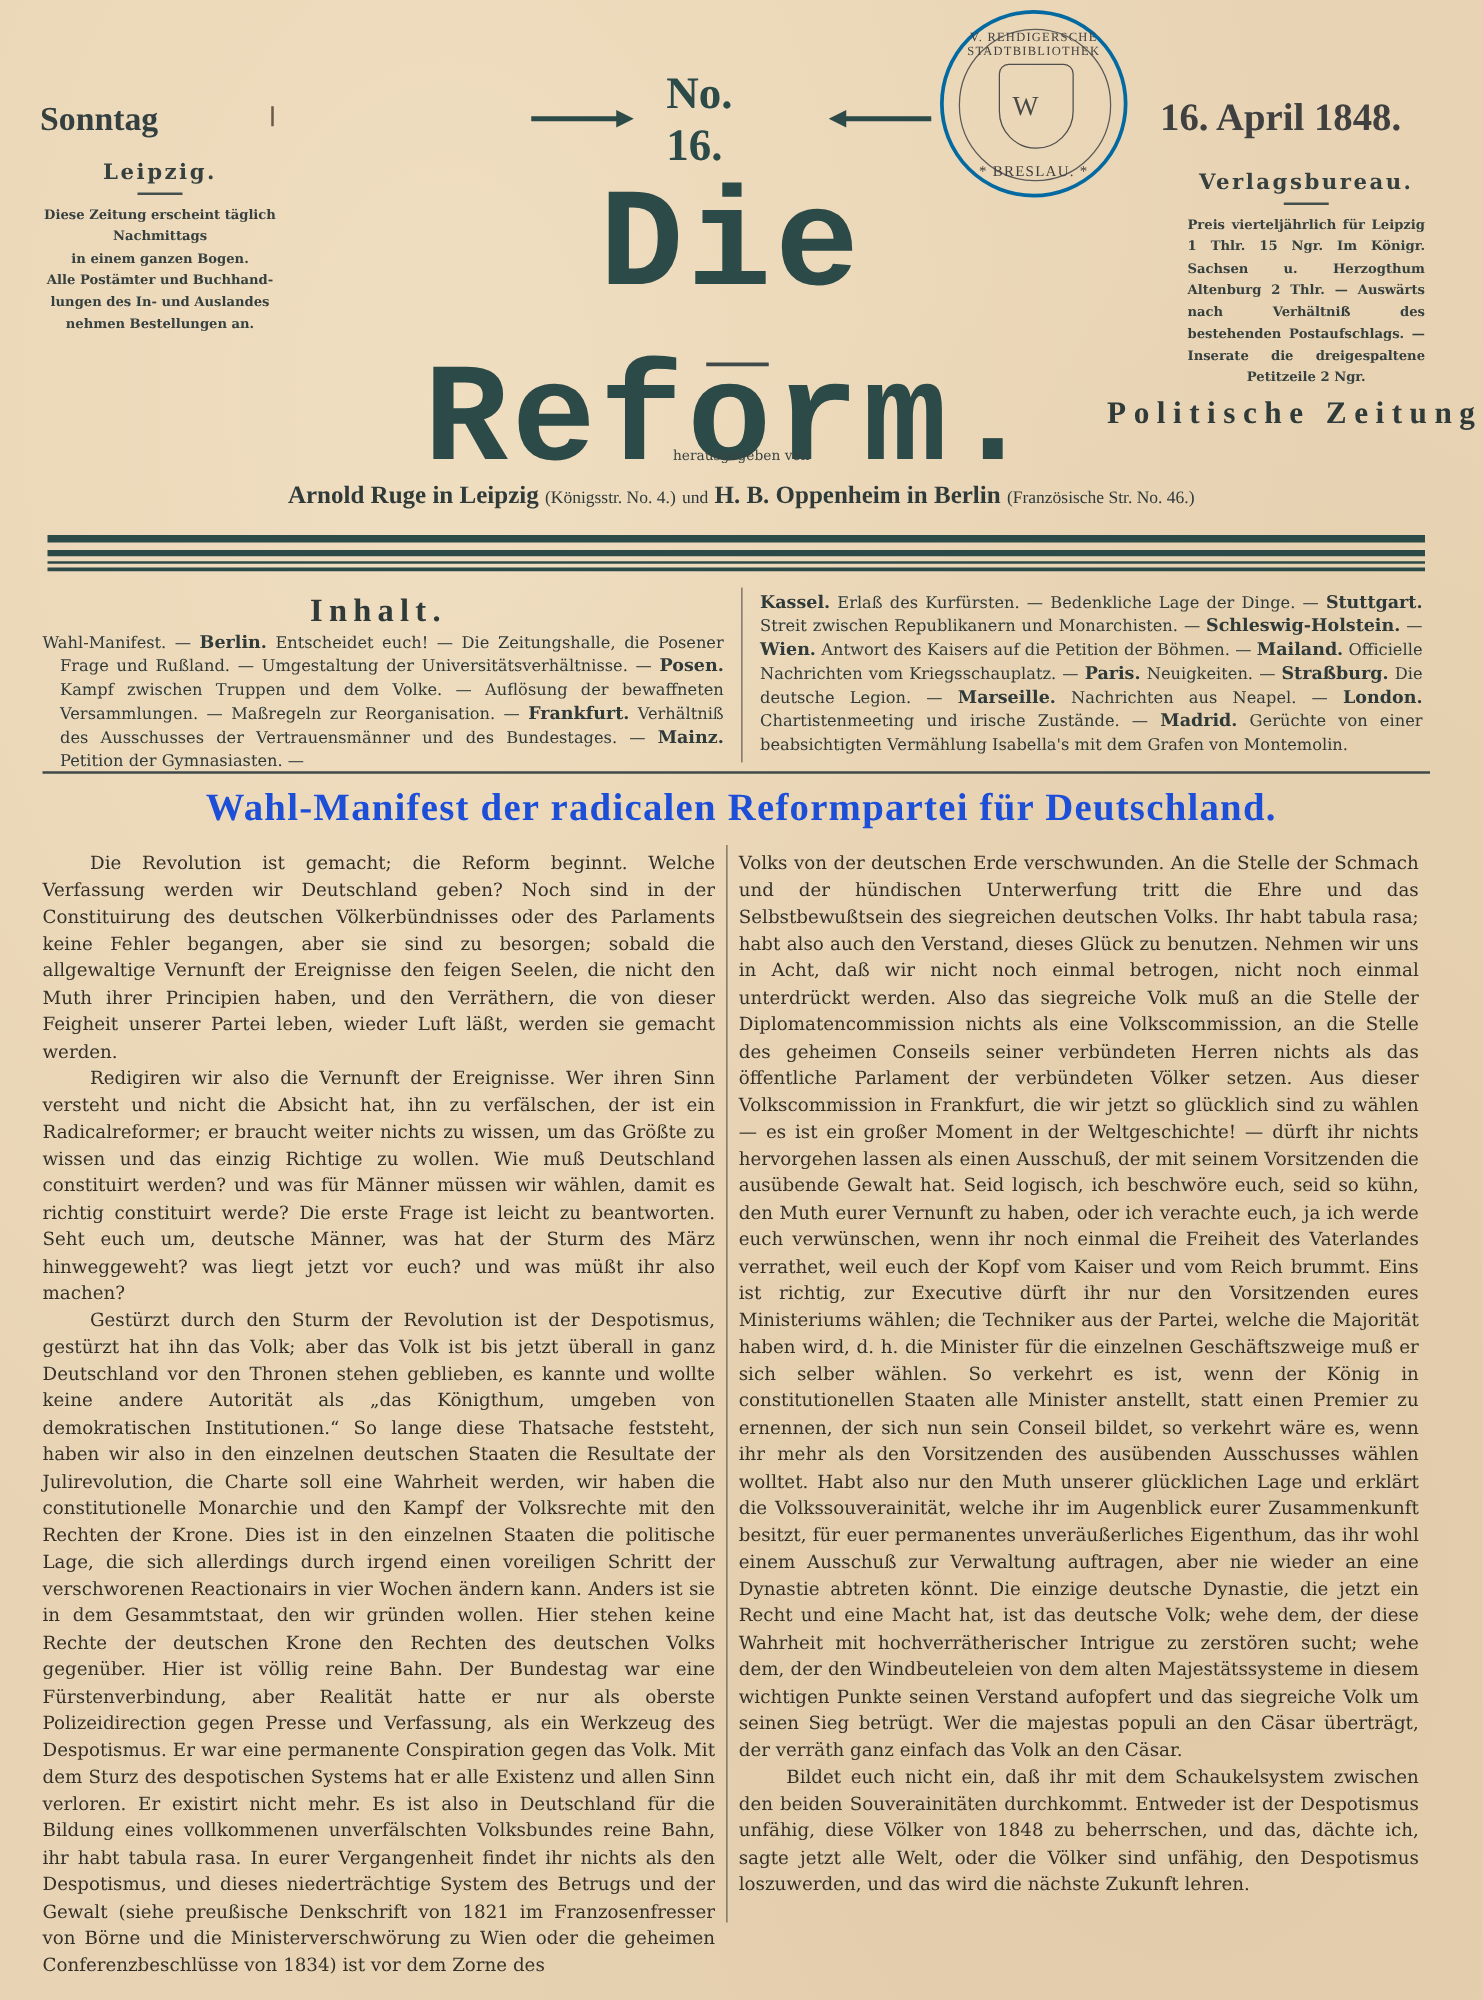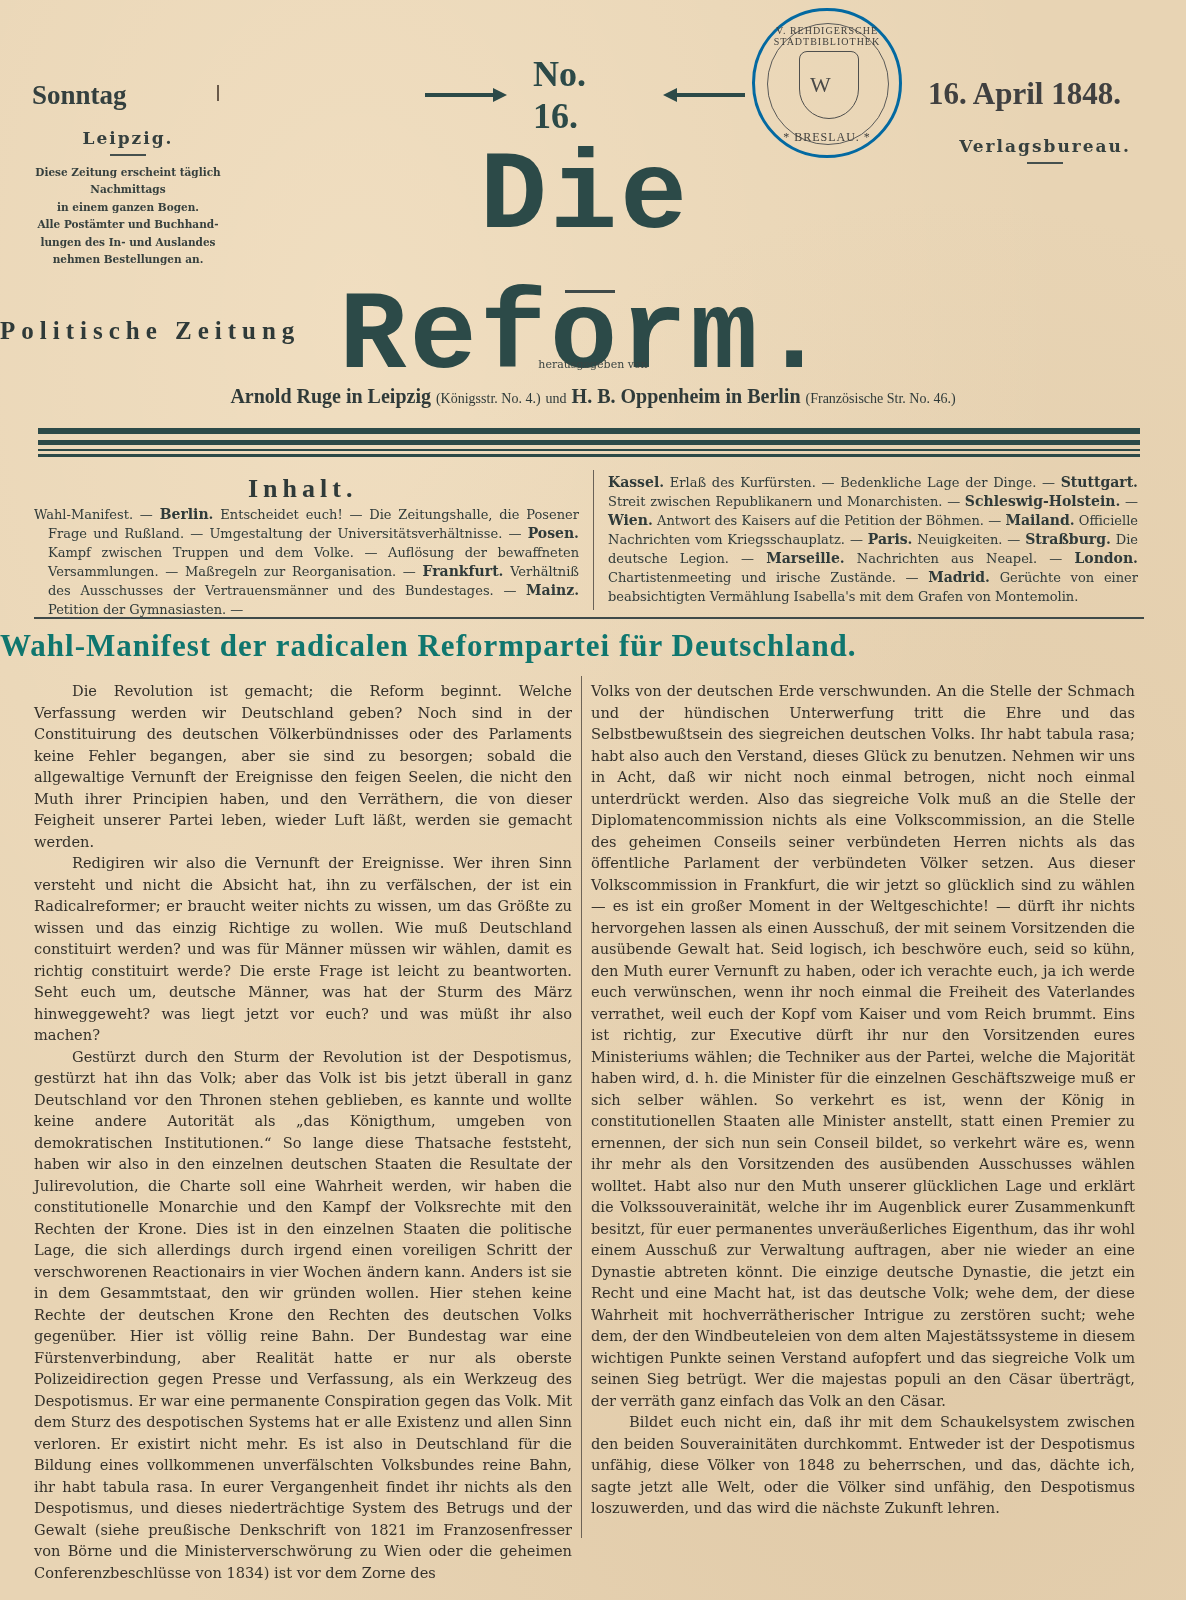--- a/index.html
+++ b/index.html
@@ -23,40 +23,40 @@
   .issue { font-size:36px; font-weight:bold; font-family:"Liberation Serif", serif; color:#2c4a48; }
   .date { left:928px; top:76px; font-size:31px; font-weight:bold; font-family:"Liberation Serif", serif; color:#404040; }
   .side-block { text-align:center; font-size:10.5px; line-height:17.5px; font-weight:bold; color:#36403e; }
   .side-title { font-size:17px; font-weight:bold; letter-spacing:2px; margin-bottom:6px; }
   .side-rule { width:36px; height:2px; background:#45504e; margin:0 auto 8px auto; }
   .left-block { left:28px; top:130px; width:200px; }
   .right-block { left:950px; top:138px; width:190px; }
   .right-block .body { text-align:justify; text-align-last:center; }
   .masthead { left:240px; top:128px; width:690px; text-align:center; font-size:112px; font-weight:bold; font-family:Liberation Mono, monospace; color:#2c4a48; line-height:140px; letter-spacing:3px; }
   .mast-rule { left:565px; top:290px; width:50px; height:3px; background:#3f4a49; }
-  .subtitle { left:0; top:317px; width:1186px; text-align:left; font-size:25px; font-weight:bold; letter-spacing:6px; font-family:"Liberation Serif", serif; color:#2f3a39; }
+  .subtitle { left:0; top:317px; width:1186px; text-align:right; font-size:25px; font-weight:bold; letter-spacing:6px; font-family:"Liberation Serif", serif; color:#2f3a39; }
   .publisher-lead { left:0; top:358px; width:1186px; text-align:center; font-size:11px; color:#3a4442; }
   .editors { left:0; top:385px; width:1186px; text-align:center; font-size:20px; font-weight:bold; font-family:"Liberation Serif", serif; color:#2f3a39; }
   .editors .small { font-size:14px; font-weight:normal; }
   .rules { left:38px; top:428px; width:1102px; }
   .rules div { background:#2c4a48; width:100%; }
   .stamp { left:752px; top:8px; width:150px; height:150px; border:3px solid #0369a1; border-radius:50%; box-sizing:border-box; }
   .stamp-inner { position:absolute; left:12px; top:12px; width:120px; height:120px; border:1px solid #5a5a58; border-radius:50%; }
   .stamp-text-top { position:absolute; left:0; top:14px; width:100%; text-align:center; font-size:10px; color:#3f3f3d; font-family:"Liberation Serif", serif; letter-spacing:1px; }
   .stamp-text-bottom { position:absolute; left:0; bottom:10px; width:100%; text-align:center; font-size:12px; color:#3f3f3d; font-family:"Liberation Serif", serif; letter-spacing:1px; }
   .stamp-shield { position:absolute; left:44px; top:40px; width:58px; height:66px; border:1.5px solid #4f4f4d; border-radius:8px 8px 30px 30px; }
   .stamp-shield span { position:absolute; left:10px; top:20px; font-size:22px; color:#4a4a48; font-family:"Liberation Serif", serif; }
   .inhalt-title { left:248px; top:474px; font-size:26px; font-weight:bold; letter-spacing:5px; font-family:"Liberation Serif", serif; color:#2f3a39; }
   .toc { font-size:13px; line-height:19px; color:#2f3a39; text-align:justify; }
   .toc b { font-size:14px; }
   .toc-left { left:34px; top:505px; width:545px; text-indent:-14px; padding-left:14px; box-sizing:border-box; }
   .toc-right { left:608px; top:473px; width:530px; }
   .col-divider { left:593px; top:470px; width:1px; height:140px; background:#6a6258; }
   .mid-rule { left:34px; top:617px; width:1110px; height:2px; background:#3f4a49; }
-  .headline { left:0; top:628px; width:1186px; font-size:31px; font-weight:bold; font-family:"Liberation Serif", serif; color:#0f766e; letter-spacing:1px; }
+  .headline { left:0; top:628px; width:1186px; text-align:center; font-size:31px; font-weight:bold; font-family:"Liberation Serif", serif; color:#1d4ed8; letter-spacing:1px; }
   .col { font-size:14.6px; line-height:21.5px; color:#33302a; text-align:justify; }
   .col p { margin:0; text-indent:38px; }
   .col p.noindent { text-indent:0; }
   .col-left { left:34px; top:680px; width:538px; }
   .col-right { left:591px; top:680px; width:544px; }
   .col-sep { left:581px; top:676px; width:1px; height:862px; background:#6d6356; }
 </style>
 </head>
 <body>
 
@@ -90,20 +90,21 @@
   <div>lungen des In- und Auslandes</div>
   <div>nehmen Bestellungen an.</div>
 </div>
 
 <div class="abs masthead">Die Reform.</div>
 <div class="abs mast-rule"></div>
 
 <div class="abs side-block right-block">
   <div class="side-title">Verlagsbureau.</div>
   <div class="side-rule"></div>
+  <div class="body">Preis vierteljährlich für Leipzig 1 Thlr. 15 Ngr. Im Königr. Sachsen u. Herzogthum Altenburg 2 Thlr. — Auswärts nach Verhältniß des bestehenden Postaufschlags. — Inserate die dreigespaltene Petitzeile 2 Ngr.</div>
 </div>
 
 <div class="abs subtitle">Politische Zeitung</div>
 <div class="abs publisher-lead">herausgegeben von</div>
 <div class="abs editors">
   <span>Arnold Ruge in Leipzig</span>
   <span class="small">(Königsstr. No. 4.)</span>
   <span class="small">und</span>
   <span>H. B. Oppenheim in Berlin</span>
   <span class="small">(Französische Str. No. 46.)</span>

